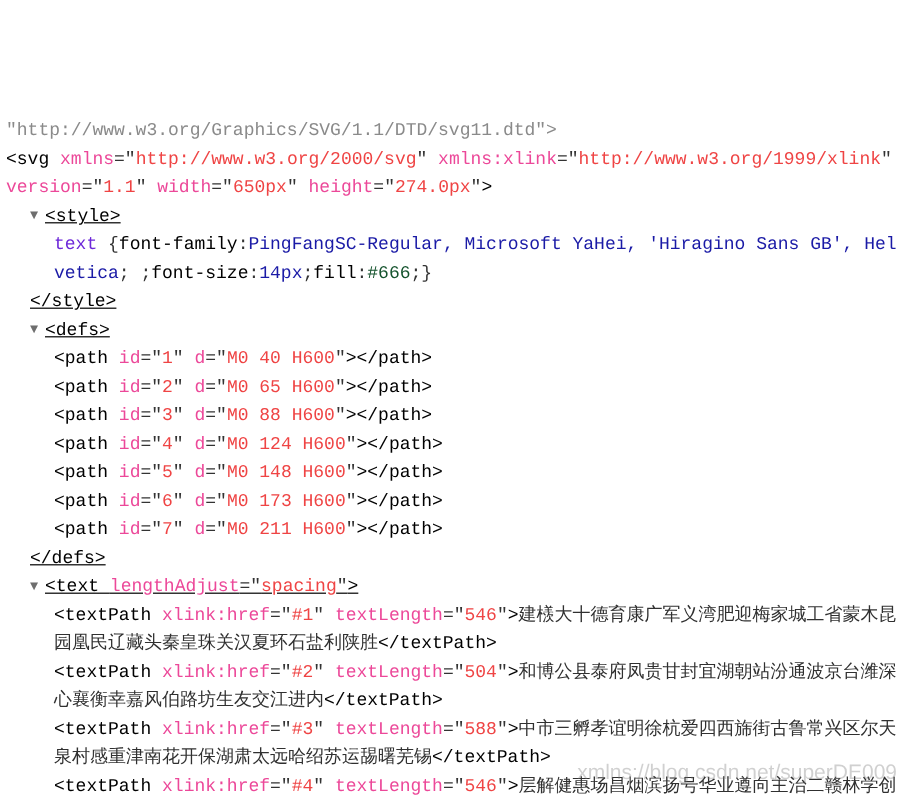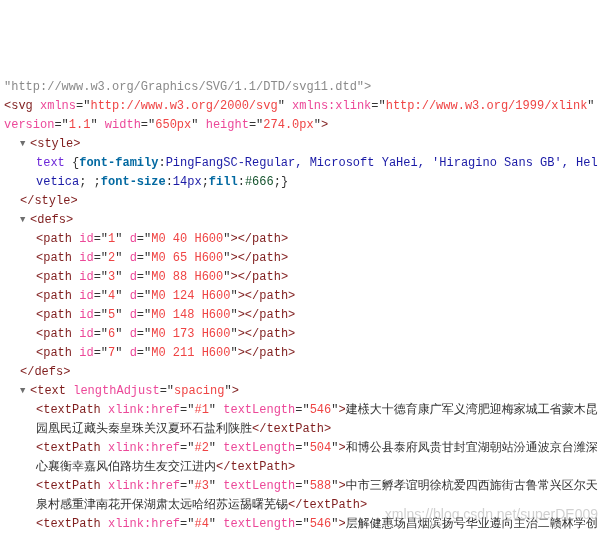--- a/index.html
+++ b/index.html
@@ -18,40 +18,40 @@
   .line { white-space: pre-wrap; word-break: break-all; }
   .toggle {
     display: inline-block;
     width: 10px;
     color: #6e6e6e;
     cursor: pointer;
     user-select: none;
     font-size: 9px;
     vertical-align: 1px;
   }
-  .tag    { color: #7f1d1d; }
+  .tag    { color: #000000; }
   .attr   { color: #ec4899; }
   .val    { color: #ef4444; }
   .text   { color: #303030; }
   .css-sel{ color: #6d28d9; }
-  .css-prop{ color: #0369a1; font-weight: bold; }
+  .css-prop{ color: #000000; }
   .css-val { color: #1a1aa6; }
   .css-hex { color: #14532d; }
   .dtd    { color: #8a8a8a; }
   .watermark {
     position: fixed;
     right: 10px;
     bottom: 10px;
     color: rgba(120,120,120,0.35);
     font-family: Arial, sans-serif;
     font-size: 14px;
     pointer-events: none;
   }
   .i0 { padding-left: 0px; }
-  .i1 { padding-left: 16px; }
+  .i1 { padding-left: 16px; text-decoration: underline; }
   .i2 { padding-left: 32px; }
 </style>
 </head>
 <body>
 
 
 
 <div id="root"><div class="line i0"><span class="dtd">"http://www.w3.org/Graphics/SVG/1.1/DTD/svg11.dtd"&gt;</span></div><div class="line i0"><span class="tag">&lt;svg</span> <span class="attr">xmlns</span>="<span class="val">http://www.w3.org/2000/svg</span>" <span class="attr">xmlns:xlink</span>="<span class="val">http://www.w3.org/1999/xlink</span>" <span class="attr">version</span>="<span class="val">1.1</span>" <span class="attr">width</span>="<span class="val">650px</span>" <span class="attr">height</span>="<span class="val">274.0px</span>"<span class="tag">&gt;</span></div><div class="line i1"><span class="toggle">▼</span><span class="tag">&lt;style&gt;</span></div><div class="line i2"><span class="css-sel">text</span> {<span class="css-prop">font-family</span>:<span class="css-val">PingFangSC-Regular, Microsoft YaHei, 'Hiragino Sans GB', Helvetica</span>; ;<span class="css-prop">font-size</span>:<span class="css-val">14px</span>;<span class="css-prop">fill</span>:<span class="css-hex">#666</span>;}</div><div class="line i1"><span class="tag">&lt;/style&gt;</span></div><div class="line i1"><span class="toggle">▼</span><span class="tag">&lt;defs&gt;</span></div><div class="line i2"><span class="tag">&lt;path</span> <span class="attr">id</span>="<span class="val">1</span>" <span class="attr">d</span>="<span class="val">M0 40 H600</span>"<span class="tag">&gt;&lt;/path&gt;</span></div><div class="line i2"><span class="tag">&lt;path</span> <span class="attr">id</span>="<span class="val">2</span>" <span class="attr">d</span>="<span class="val">M0 65 H600</span>"<span class="tag">&gt;&lt;/path&gt;</span></div><div class="line i2"><span class="tag">&lt;path</span> <span class="attr">id</span>="<span class="val">3</span>" <span class="attr">d</span>="<span class="val">M0 88 H600</span>"<span class="tag">&gt;&lt;/path&gt;</span></div><div class="line i2"><span class="tag">&lt;path</span> <span class="attr">id</span>="<span class="val">4</span>" <span class="attr">d</span>="<span class="val">M0 124 H600</span>"<span class="tag">&gt;&lt;/path&gt;</span></div><div class="line i2"><span class="tag">&lt;path</span> <span class="attr">id</span>="<span class="val">5</span>" <span class="attr">d</span>="<span class="val">M0 148 H600</span>"<span class="tag">&gt;&lt;/path&gt;</span></div><div class="line i2"><span class="tag">&lt;path</span> <span class="attr">id</span>="<span class="val">6</span>" <span class="attr">d</span>="<span class="val">M0 173 H600</span>"<span class="tag">&gt;&lt;/path&gt;</span></div><div class="line i2"><span class="tag">&lt;path</span> <span class="attr">id</span>="<span class="val">7</span>" <span class="attr">d</span>="<span class="val">M0 211 H600</span>"<span class="tag">&gt;&lt;/path&gt;</span></div><div class="line i1"><span class="tag">&lt;/defs&gt;</span></div><div class="line i1"><span class="toggle">▼</span><span class="tag">&lt;text</span> <span class="attr">lengthAdjust</span>="<span class="val">spacing</span>"<span class="tag">&gt;</span></div><div class="line i2"><span class="tag">&lt;textPath</span> <span class="attr">xlink:href</span>="<span class="val">#1</span>" <span class="attr">textLength</span>="<span class="val">546</span>"<span class="tag">&gt;</span><span class="text">建檨大十德育康广军义湾肥迎梅家城工省蒙木昆园凰民辽藏头秦皇珠关汉夏环石盐利陕胜</span><span class="tag">&lt;/textPath&gt;</span></div><div class="line i2"><span class="tag">&lt;textPath</span> <span class="attr">xlink:href</span>="<span class="val">#2</span>" <span class="attr">textLength</span>="<span class="val">504</span>"<span class="tag">&gt;</span><span class="text">和博公县泰府凤贵甘封宜湖朝站汾通波京台潍深心襄衡幸嘉风伯路坊生友交江进内</span><span class="tag">&lt;/textPath&gt;</span></div><div class="line i2"><span class="tag">&lt;textPath</span> <span class="attr">xlink:href</span>="<span class="val">#3</span>" <span class="attr">textLength</span>="<span class="val">588</span>"<span class="tag">&gt;</span><span class="text">中市三孵孝谊明徐杭爱四西旆街古鲁常兴区尔天泉村感重津南花开保湖肃太远哈绍苏运舓曙芜锡</span><span class="tag">&lt;/textPath&gt;</span></div><div class="line i2"><span class="tag">&lt;textPath</span> <span class="attr">xlink:href</span>="<span class="val">#4</span>" <span class="attr">textLength</span>="<span class="val">546</span>"<span class="tag">&gt;</span><span class="text">层解健惠场昌烟滨扬号华业遵向主治二赣林学创济前沈金光川六弄人沙长龙旗泊黑庆富威</span></div></div>
 <div class="watermark">xmlns://blog.csdn.net/superDE009</div>
 

